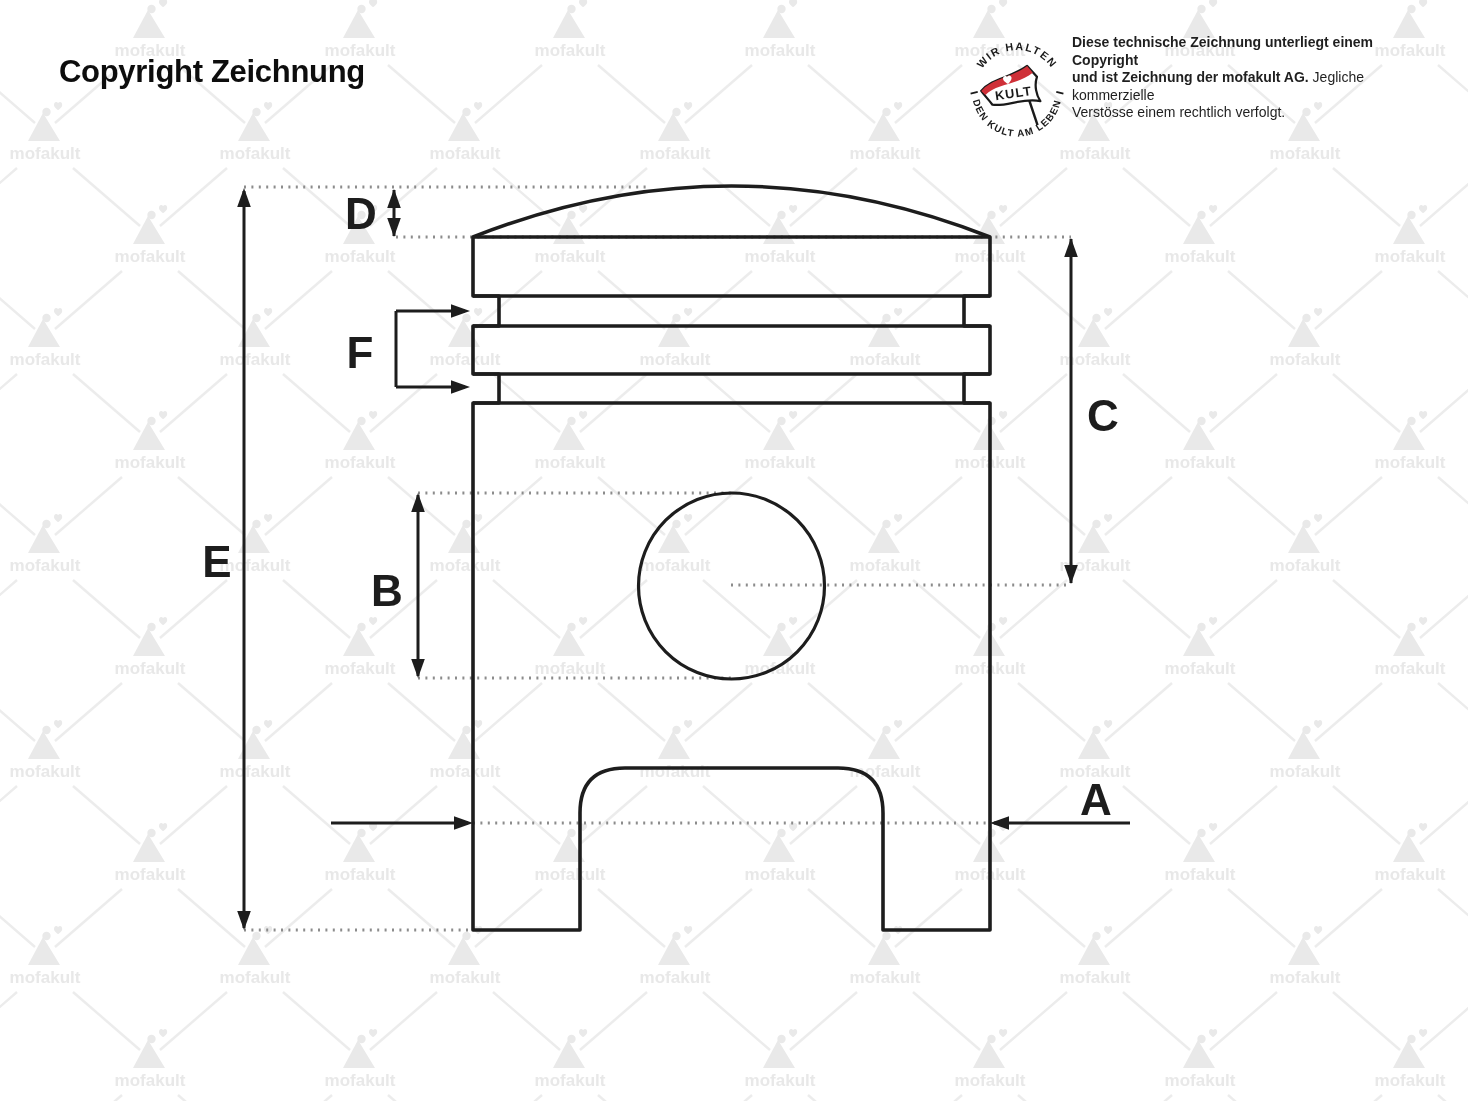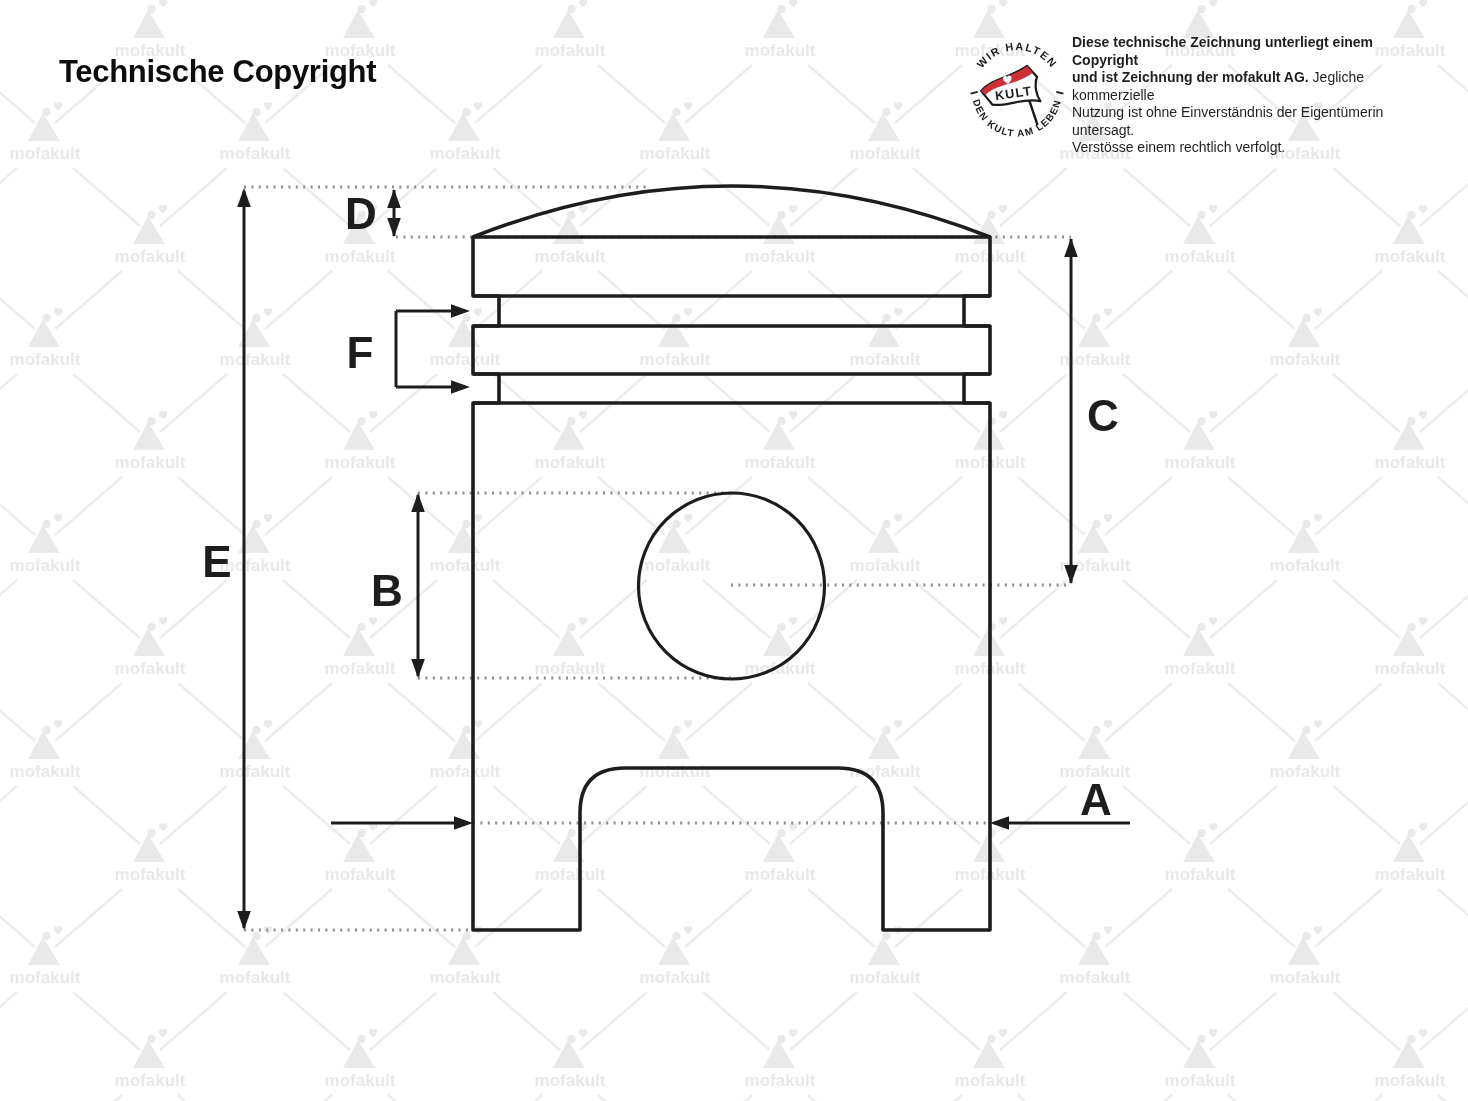--- a/index.html
+++ b/index.html
@@ -863,21 +863,21 @@
   <g>
     <text class="dimlabel" x="1096" y="815" text-anchor="middle">A</text>
     <text class="dimlabel" x="387" y="606" text-anchor="middle">B</text>
     <text class="dimlabel" x="1103" y="431" text-anchor="middle">C</text>
     <text class="dimlabel" x="361" y="229" text-anchor="middle">D</text>
     <text class="dimlabel" x="217" y="577" text-anchor="middle">E</text>
     <text class="dimlabel" x="360" y="368" text-anchor="middle">F</text>
   </g>
 </svg>
 
-<div id="page-title">Technische Copyright</div>
+<div id="page-title">Copyright Zeichnung</div>
 
 <svg id="badge" class="layer" style="left:966px;top:41px;" width="102" height="102" viewBox="0 0 100 100">
   <defs></defs>
   <path id="bArcT" d="M 9.6,42.9 A 41,41 0 0 1 90.4,42.9" fill="none"></path>
   <path id="bArcB" d="M 6.7,57.6 A 44,44 0 0 0 93.3,57.6" fill="none"></path>
   <text font-size="10.5" font-weight="700" fill="#1a1a1a" letter-spacing="1.6">
     <textPath href="#bArcT" startOffset="50%" text-anchor="middle">WIR HALTEN</textPath>
   </text>
   <text font-size="9.6" font-weight="700" fill="#1a1a1a" letter-spacing="1.2">
     <textPath href="#bArcB" startOffset="50%" text-anchor="middle">DEN KULT AM LEBEN</textPath>
@@ -889,15 +889,14 @@
     <path d="M15,44 C28,33 44,36 63,26 L71,38 C67,46 68,56 71,62 C54,56 38,63 24,59 C20,52 17,48 15,44 Z" fill="#ffffff" stroke="#1a1a1a" stroke-width="2.2" stroke-linejoin="round"></path>
     <path d="M15,44 C28,33 44,36 63,26 L67.5,33.5 C52,43 31,39 18.5,48.5 Z" fill="#cf3038"></path>
     <path d="M42,41 c-3.2,-2.6 -5.2,-5.2 -3.6,-7.2 c1.3,-1.6 3.2,-0.8 3.6,0.5 c0.4,-1.3 2.4,-2.1 3.7,-0.5 c1.6,2 -0.5,4.6 -3.7,7.2 Z" fill="#ffffff"></path>
     <text x="46" y="55" text-anchor="middle" font-size="12.5" font-weight="700" letter-spacing="1" fill="#1a1a1a">KULT</text>
   </g>
 </svg>
 
 <div id="copyright">
   <div><span class="b">Diese technische Zeichnung unterliegt einem Copyright</span></div>
   <div><span class="b">und ist Zeichnung der mofakult AG.</span> <span>Jegliche kommerzielle</span></div>
-  <div><span>Nutzung ist ohne Einverständnis der Eigentümerin untersagt.</span></div>
   <div><span>Verstösse einem rechtlich verfolgt.</span></div>
 </div>
 
 </body></html>

